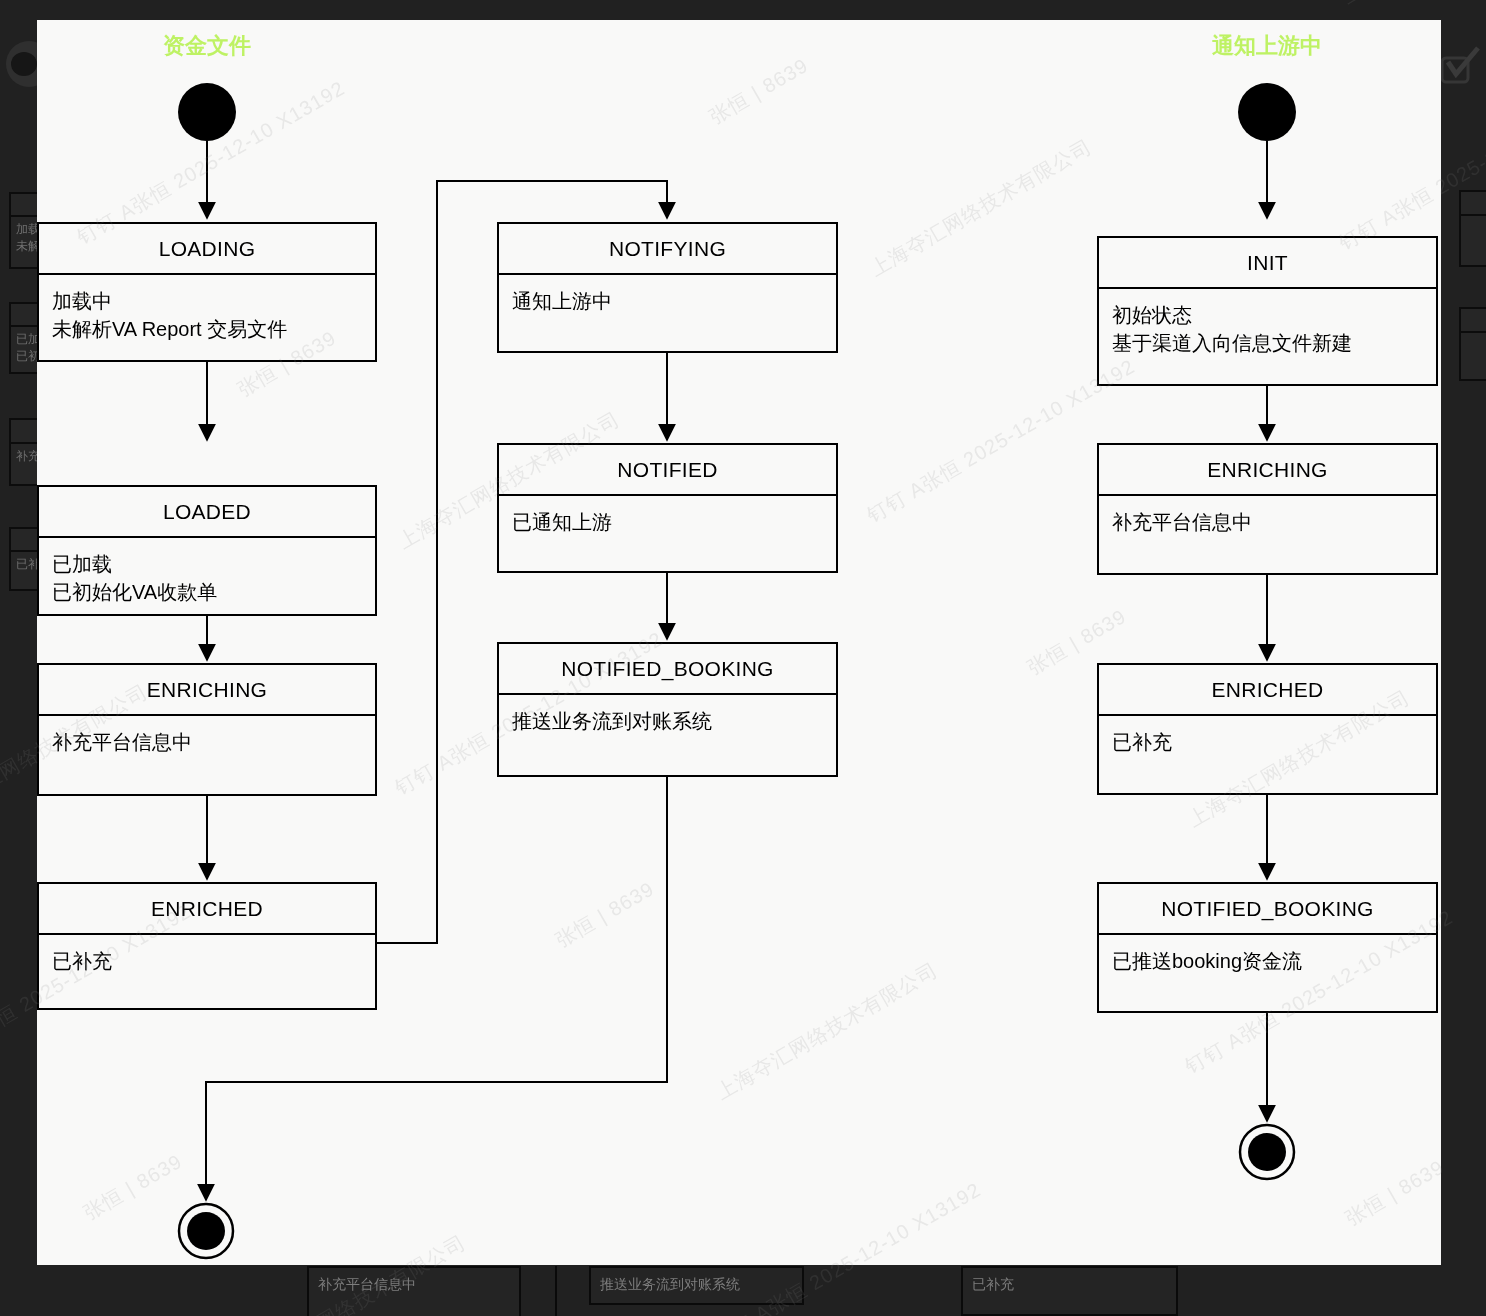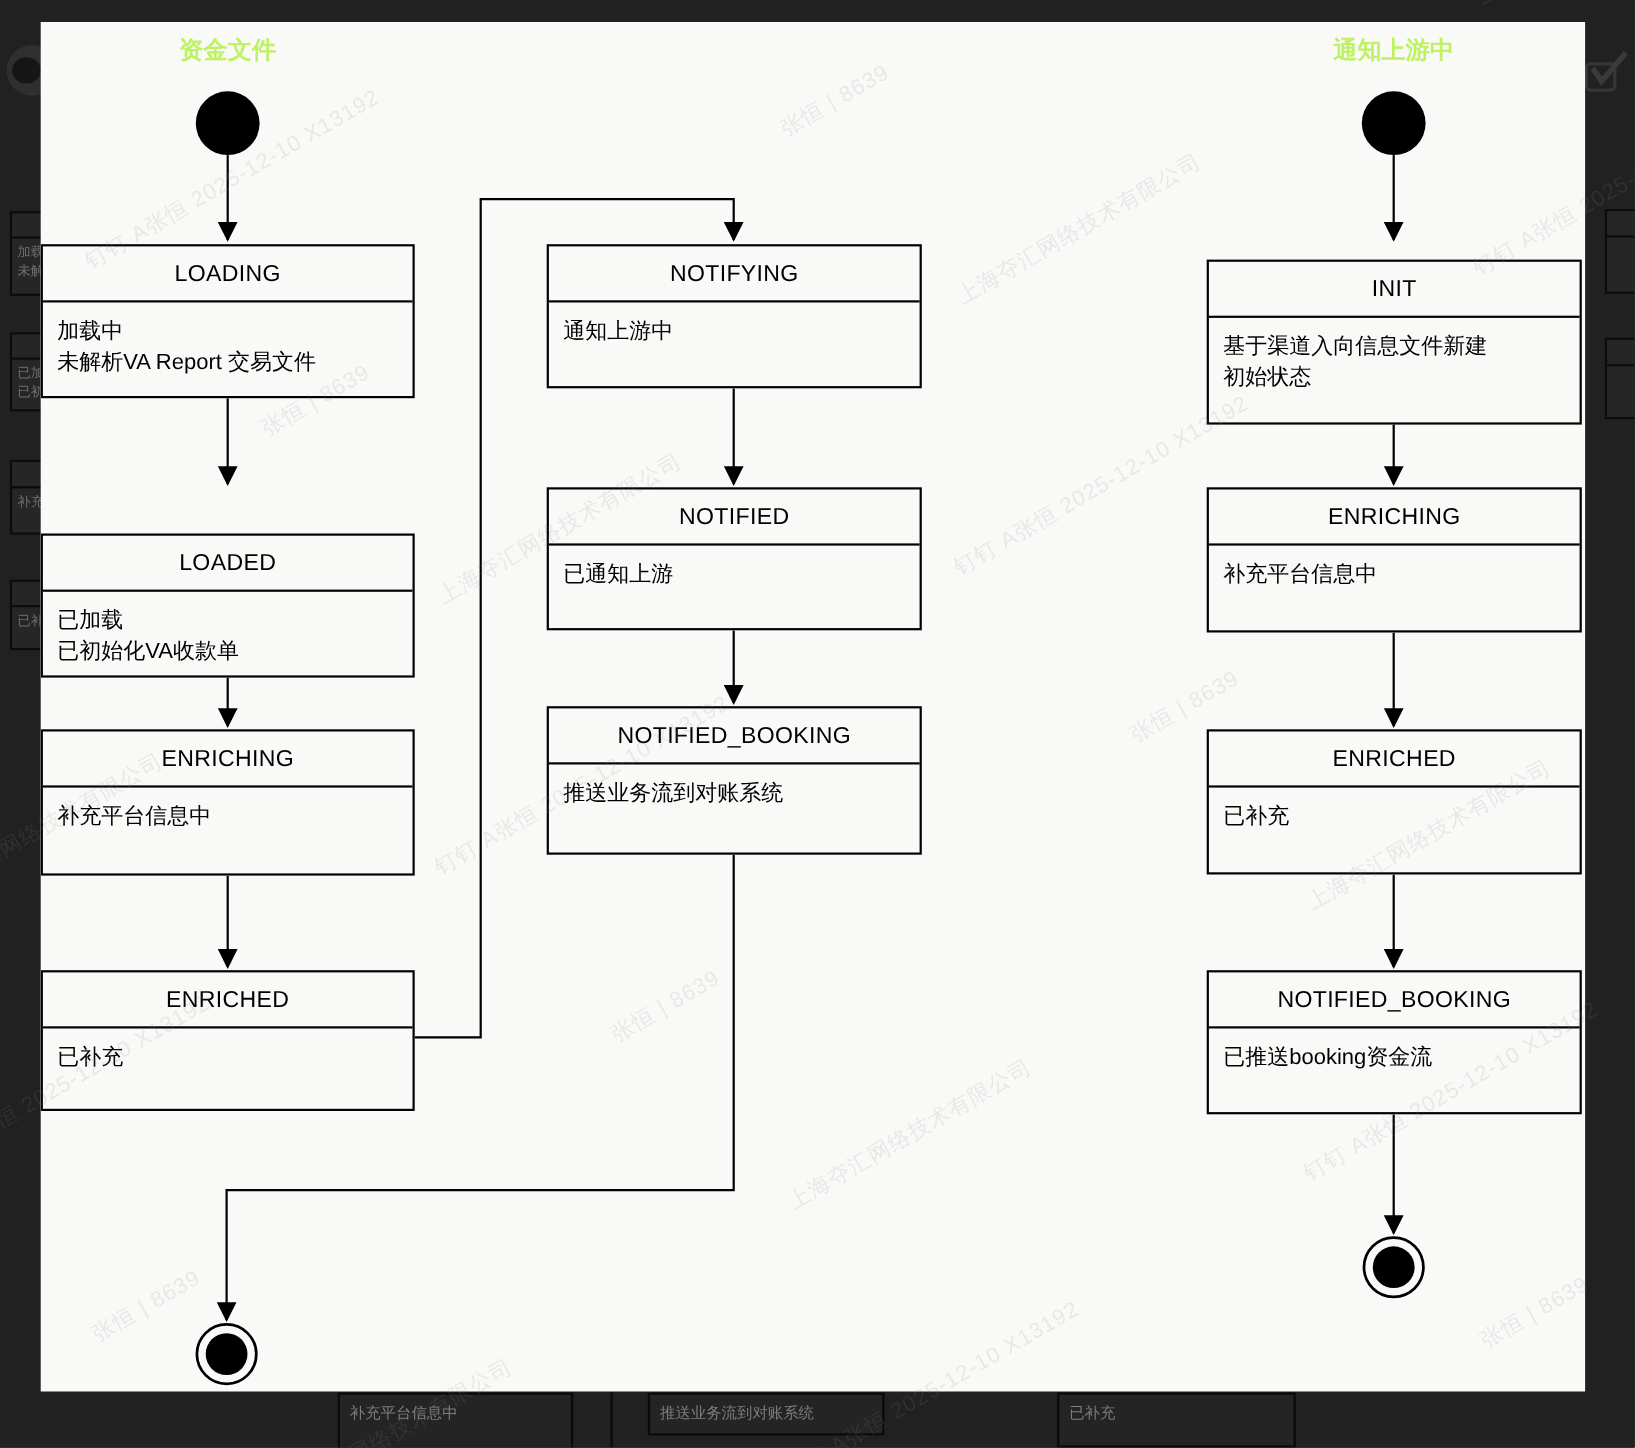--- a/index.html
+++ b/index.html
@@ -172,22 +172,22 @@
   <div class="state" style="left:497px;top:642px;width:341px;height:135px;">
     <div class="title">NOTIFIED_BOOKING</div>
     <div class="body">
       <div>推送业务流到对账系统</div>
     </div>
   </div>
 
   <div class="state" style="left:1097px;top:236px;width:341px;height:150px;">
     <div class="title">INIT</div>
     <div class="body">
+      <div>初始状态</div>
       <div>基于渠道入向信息文件新建</div>
-      <div>初始状态</div>
     </div>
   </div>
   <div class="state" style="left:1097px;top:443px;width:341px;height:132px;">
     <div class="title">ENRICHING</div>
     <div class="body">
       <div>补充平台信息中</div>
     </div>
   </div>
   <div class="state" style="left:1097px;top:663px;width:341px;height:132px;">
     <div class="title">ENRICHED</div>

